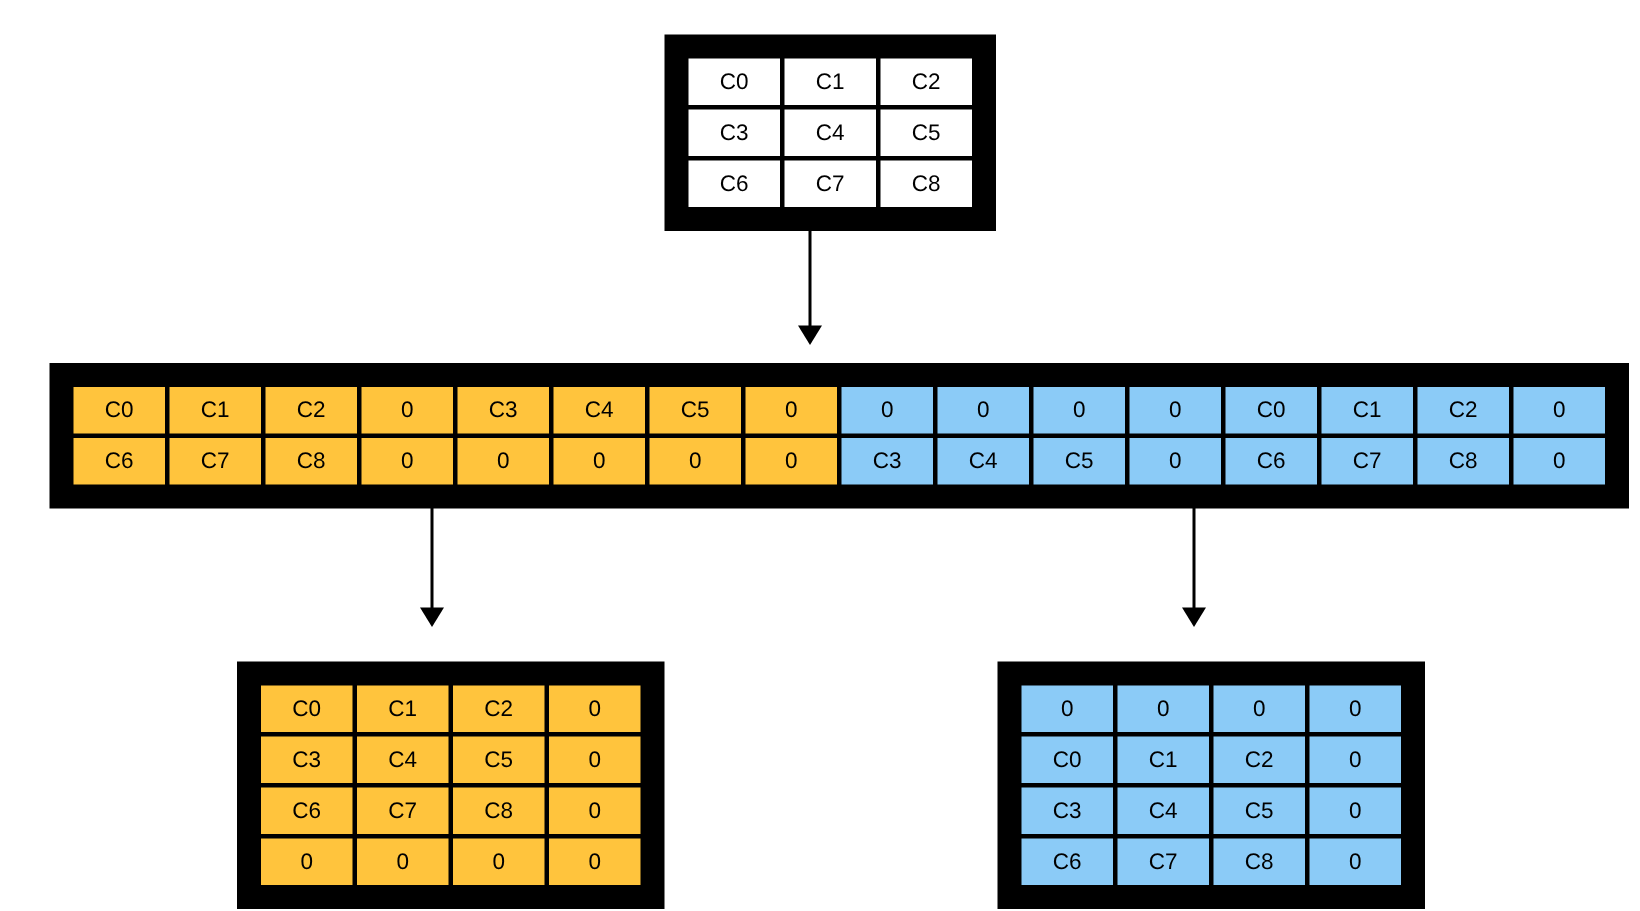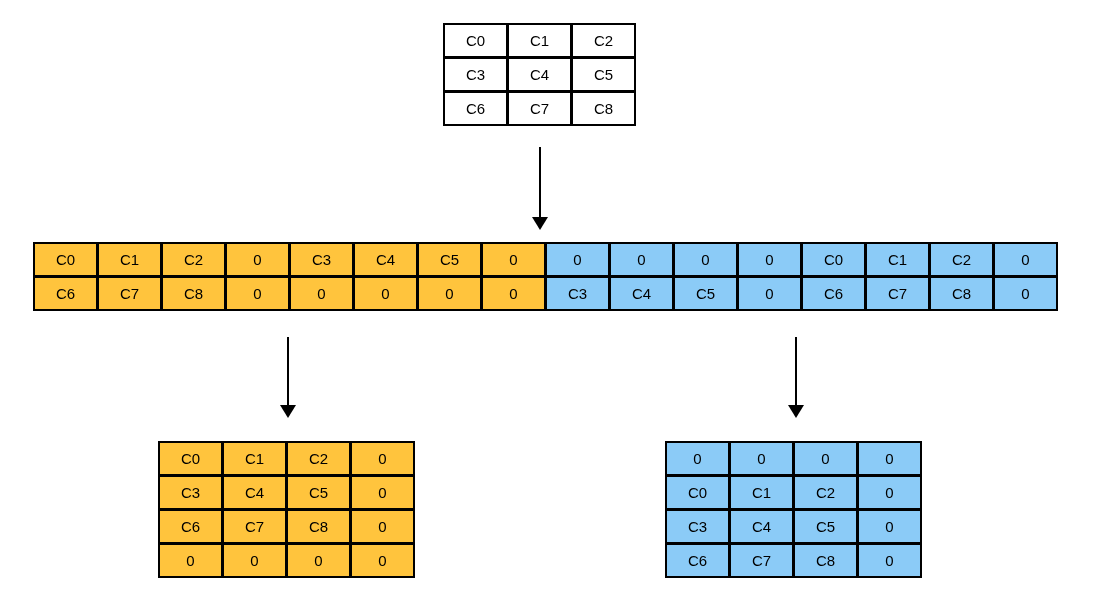--- a/index.html
+++ b/index.html
@@ -8,21 +8,21 @@
     width: 1093px;
     height: 607px;
     background: #ffffff;
     font-family: "Liberation Sans", sans-serif;
     overflow: hidden;
   }
   .grid {
     position: absolute;
     display: grid;
     gap: 3px;
-    padding: 2px;
+    padding: 16px;
     background: #000000;
     box-sizing: border-box;
   }
   .cell {
     width: 61px;
     height: 31px;
     display: flex;
     align-items: center;
     justify-content: center;
     font-size: 15px;

